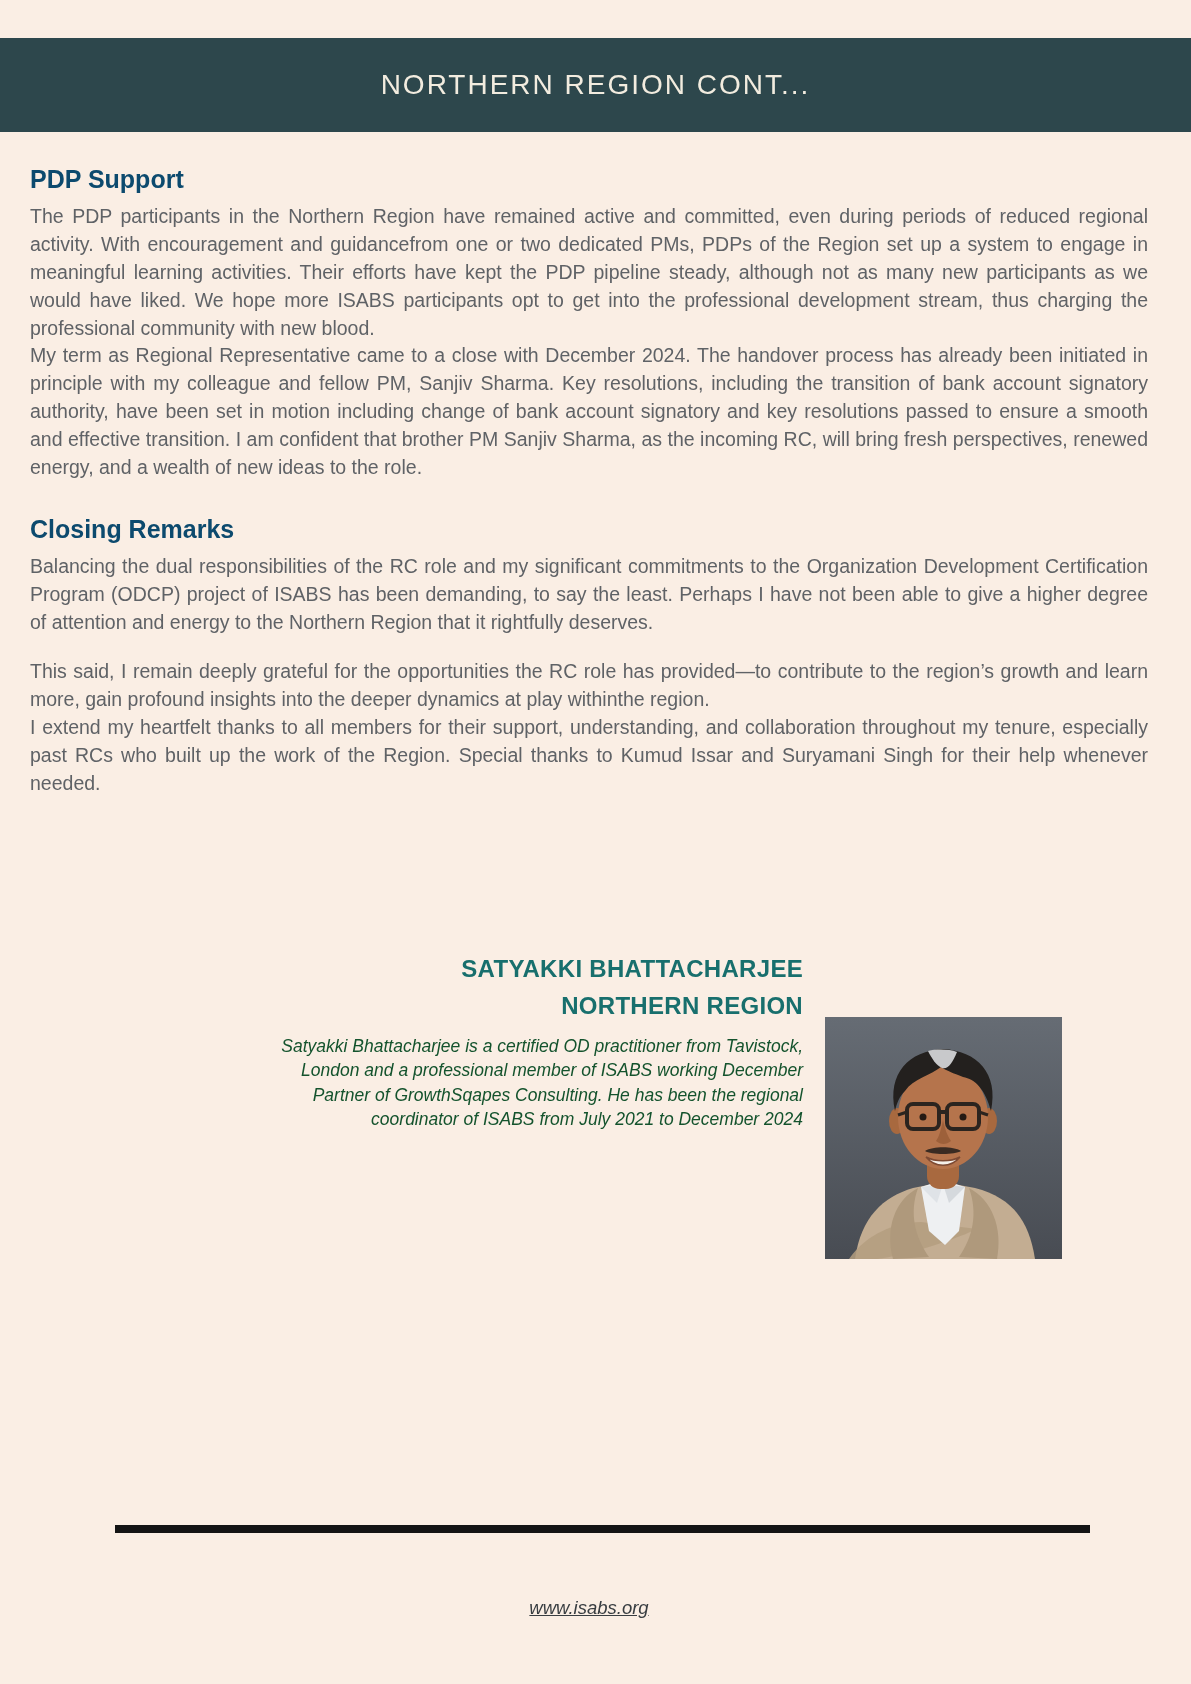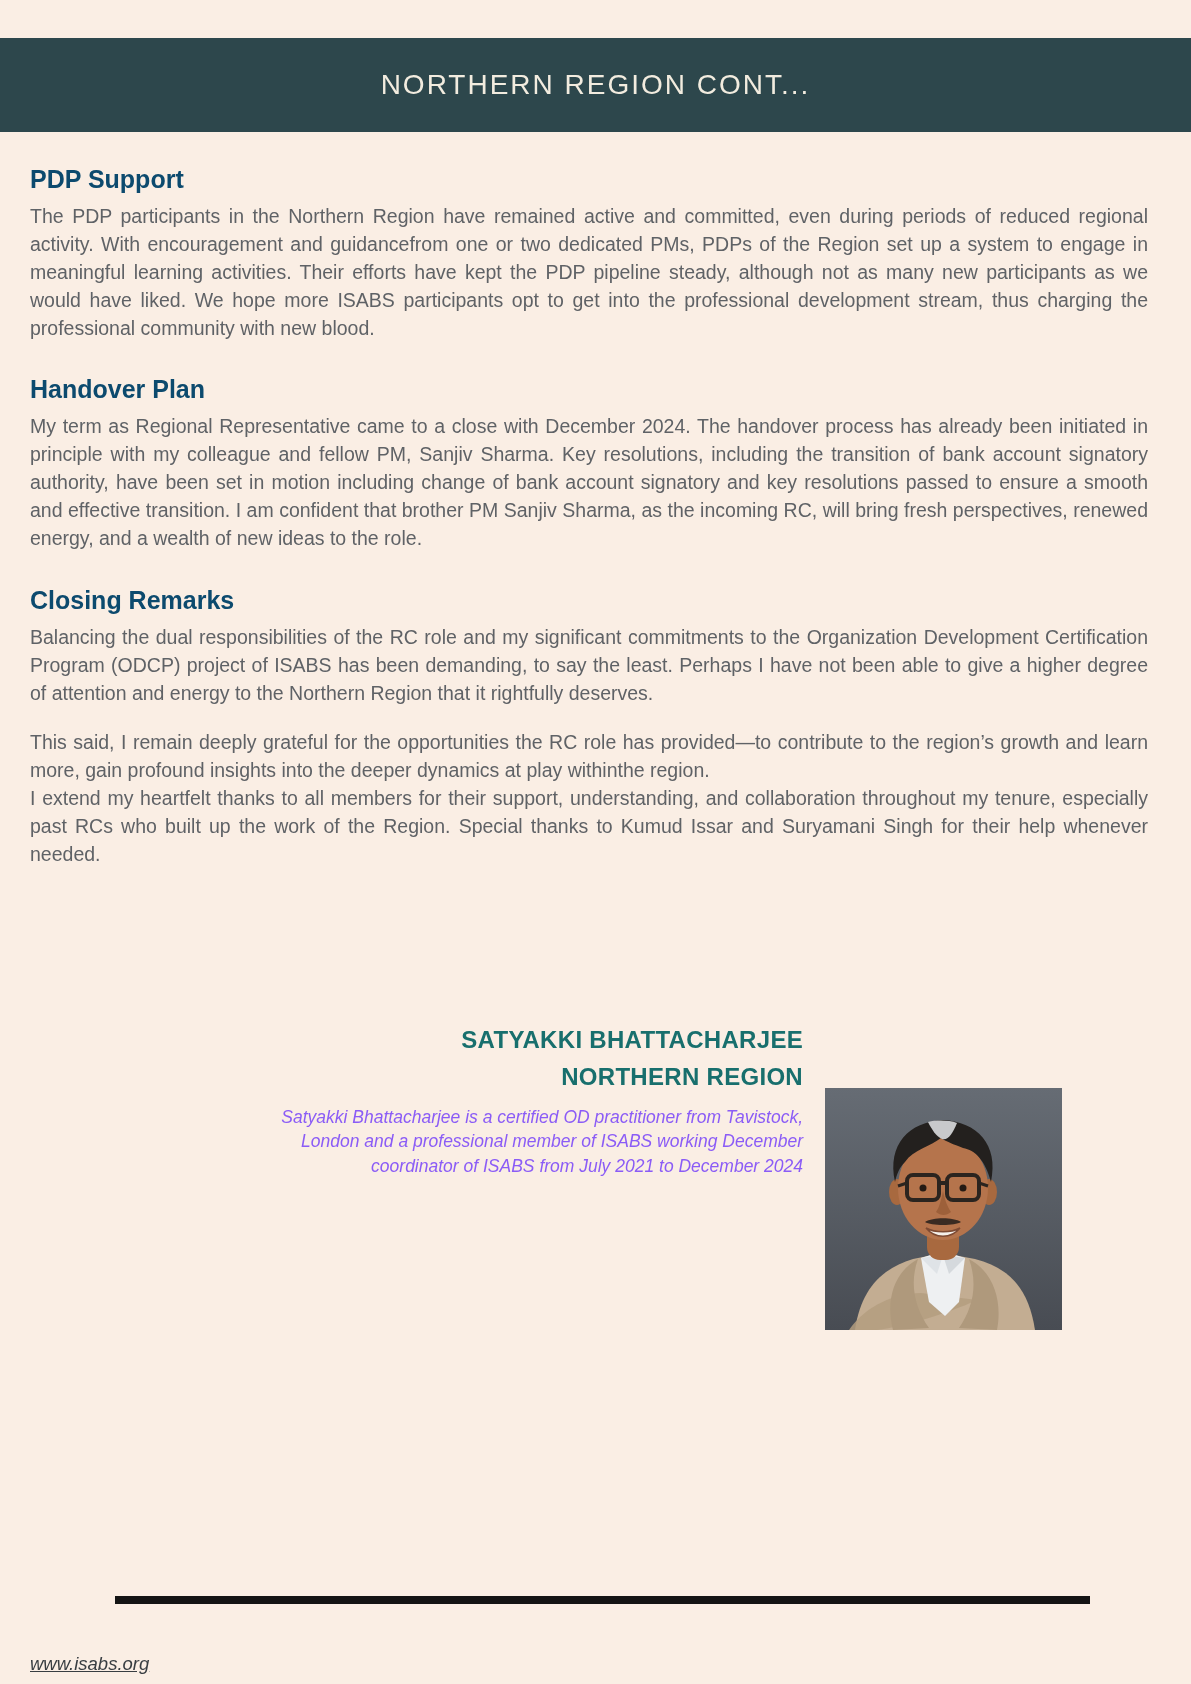--- a/index.html
+++ b/index.html
@@ -58,41 +58,42 @@
   }
   .profile-name, .profile-role {
     color: #186f6d;
     font-size: 24px;
     font-weight: bold;
     line-height: 37px;
     letter-spacing: 0.3px;
   }
   .profile-bio {
     margin-top: 10px;
-    color: #8b5cf6;
+    color: #14532d;
     font-size: 17.5px;
     font-style: italic;
     line-height: 24.5px;
   }
   .profile-photo {
     width: 237px;
     height: 242px;
     margin-top: 67px;
     flex: 0 0 auto;
     overflow: hidden;
   }
   .divider {
     margin-top: 266px;
     margin-left: 85px;
     width: 975px;
     height: 8px;
     background: #141414;
   }
   .footer {
-    margin-top: 49px;
+    margin-top: 64px;
+    text-align: center;
   }
   .footer a {
     color: #383d41;
     font-size: 18.5px;
     font-style: italic;
     text-decoration: underline;
     cursor: pointer;
   }
 </style>
 </head>
@@ -103,38 +104,38 @@
 </div>
 
 <main class="content">
 
   <section>
     <h2 class="section-heading">PDP Support</h2>
     <p class="body-text">The PDP participants in the Northern Region have remained active and committed, even during periods of reduced regional activity. With encouragement and guidancefrom one or two dedicated PMs, PDPs of the Region set up a system to engage in meaningful learning activities. Their efforts have kept the PDP pipeline steady, although not as many new participants as we would have liked. We hope more ISABS participants opt to get into the professional development stream, thus charging the professional community with new blood.</p>
   </section>
 
   <section>
-    <h2 class="section-heading">Handover Plan</h2>
     <p class="body-text">My term as Regional Representative came to a close with December 2024. The handover process has already been initiated in principle with my colleague and fellow PM, Sanjiv Sharma. Key resolutions, including the transition of bank account signatory authority, have been set in motion including change of bank account signatory and key resolutions passed to ensure a smooth and effective transition. I am confident that brother PM Sanjiv Sharma, as the incoming RC, will bring fresh perspectives, renewed energy, and a wealth of new ideas to the role.</p>
   </section>
 
   <section>
     <h2 class="section-heading">Closing Remarks</h2>
     <p class="body-text">Balancing the dual responsibilities of the RC role and my significant commitments to the Organization Development Certification Program (ODCP) project of ISABS has been demanding, to say the least. Perhaps I have not been able to give a higher degree of attention and energy to the Northern Region that it rightfully deserves.</p>
     <p class="body-text spaced">This said, I remain deeply grateful for the opportunities the RC  role has provided—to contribute to the region’s growth and learn more, gain profound insights into the deeper dynamics at play withinthe region.</p>
     <p class="body-text">I extend my heartfelt thanks to all members for their support, understanding, and collaboration throughout my tenure, especially past RCs who built up the work of the Region. Special thanks to Kumud Issar and Suryamani Singh for their help whenever needed.</p>
   </section>
 
   <section class="profile">
     <div class="profile-text">
       <div class="profile-name">SATYAKKI BHATTACHARJEE</div>
       <div class="profile-role">NORTHERN REGION</div>
       <div class="profile-bio">
         <div>Satyakki Bhattacharjee is a certified OD practitioner from Tavistock,</div>
         <div>London and a professional member of ISABS working  December</div>
+        <div>Partner of GrowthSqapes Consulting. He has been the regional</div>
         <div>coordinator of ISABS from July 2021 to December 2024</div>
       </div>
     </div>
     <div class="profile-photo">
       <svg viewBox="0 0 237 242" width="237" height="242" aria-hidden="true">
         <defs>
           <linearGradient id="bgGrad" x1="0" y1="0" x2="0" y2="1">
             <stop offset="0" stop-color="#666c74"></stop>
             <stop offset="1" stop-color="#484c53"></stop>
           </linearGradient>

